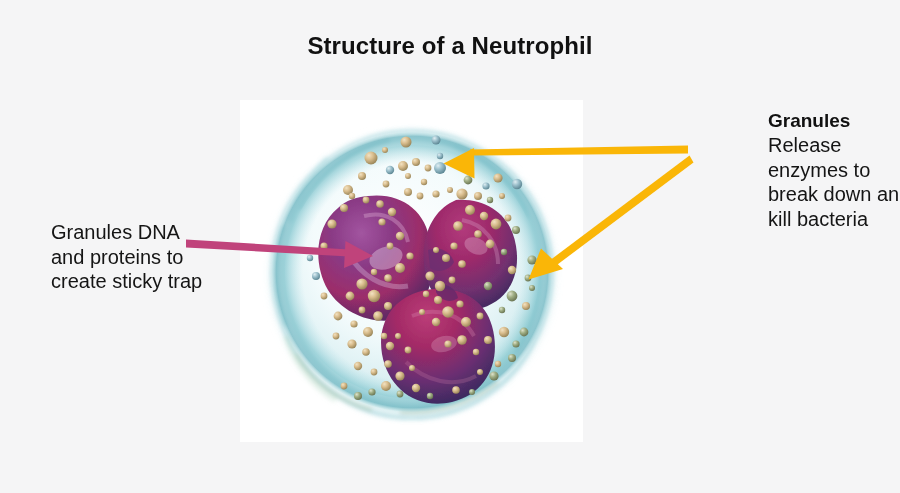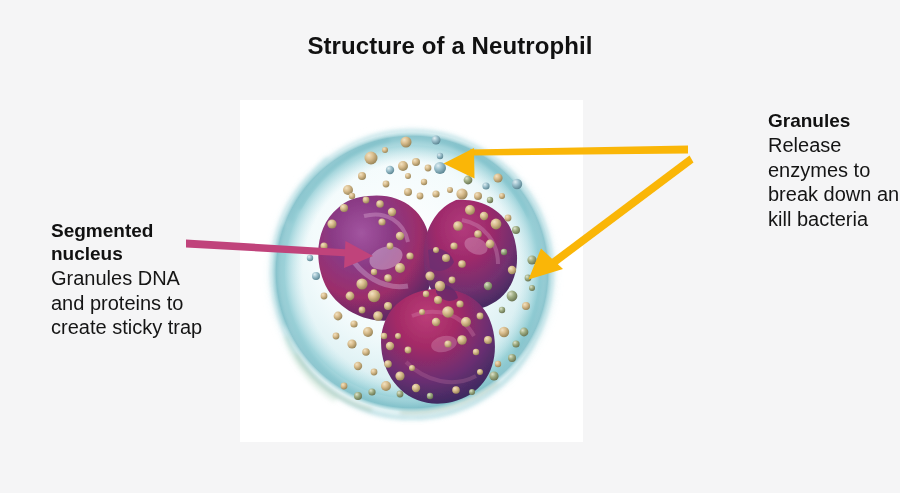--- a/index.html
+++ b/index.html
@@ -338,22 +338,20 @@
 
   <div class="callout callout-granules">
     <div class="head">Granules</div>
     <div class="body">Release
 enzymes to
 break down and
 kill bacteria</div>
   </div>
 
   <div class="callout callout-nucleus">
-    <div class="head">Segmented
-nucleus</div>
     <div class="body">Granules DNA
 and proteins to
 create sticky trap</div>
   </div>
 
   <svg class="arrow-layer" viewBox="0 0 900 493">
 
     <g>
       <path d="M688 145.5 L 470 149.5 L 470 155.5 L 688 153.5 Z" fill="#fab607"></path>
       <path d="M443.5 163.5 L 474 148 L 474.5 178.5 Z" fill="#fab607"></path>

